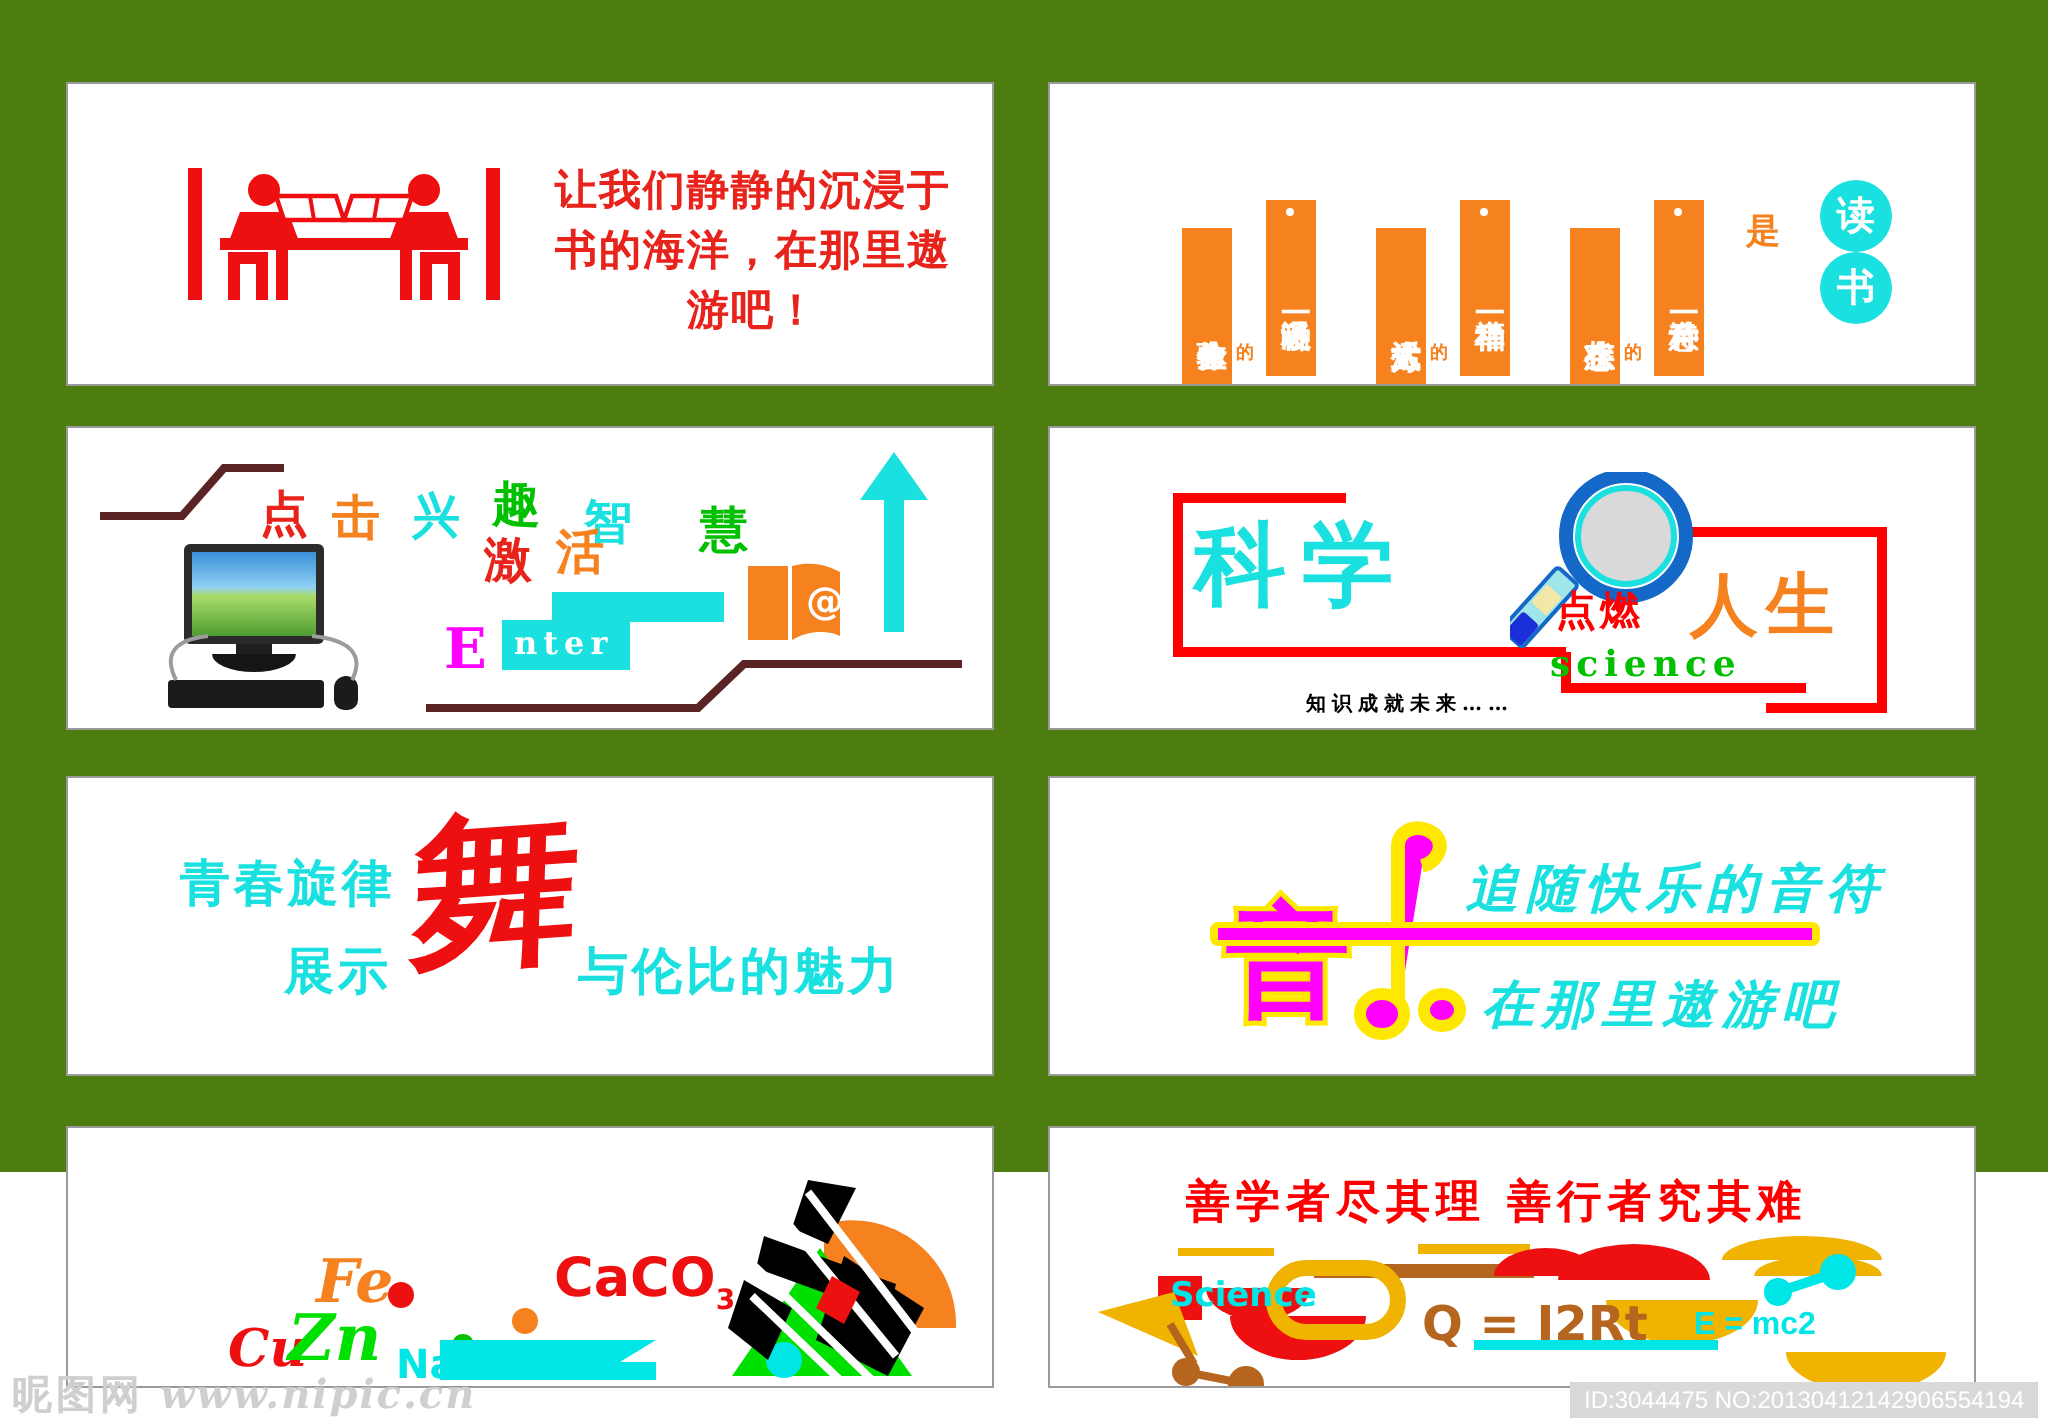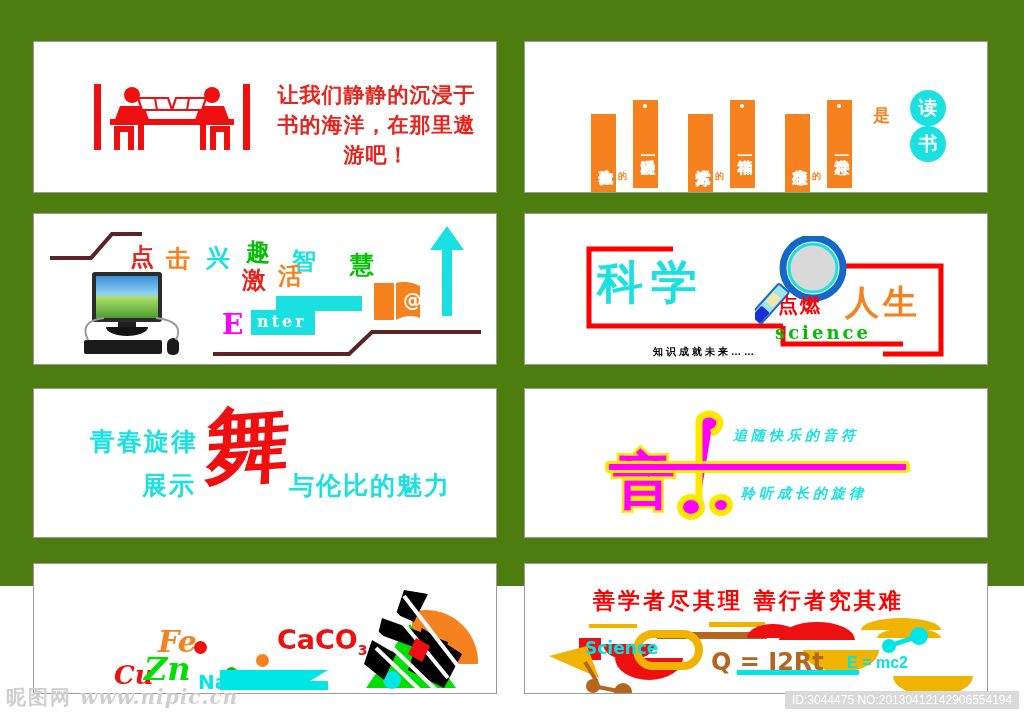--- a/index.html
+++ b/index.html
@@ -87,21 +87,21 @@
       letter-spacing:2px;font-family:"DejaVu Sans",sans-serif;}
   .wuzi{position:absolute;color:#ee1010;font-weight:bold;font-size:84px;
         font-family:"DejaVu Serif",serif;line-height:84px;
         transform:skewX(-6deg) rotate(-4deg);}
 
   
   .yin{position:absolute;color:#ff00ff;-webkit-text-stroke:5px #ffe800;
        paint-order:stroke fill;font-weight:bold;font-size:62px;
        font-family:"DejaVu Sans",sans-serif;}
   .staffbar{position:absolute;background:#ffe800;}
-  .mus-text{position:absolute;color:#1ae0e0;font-weight:bold;font-size:14px;
+  .mus-text{position:absolute;color:#1ae0e0;font-weight:bold;font-size:26px;
             letter-spacing:4px;font-family:Liberation Sans, sans-serif;font-style:italic;}
 
   
   .chem-title{position:absolute;color:#f5821f;font-weight:bold;font-size:26px;
               letter-spacing:2px;font-family:"DejaVu Sans",sans-serif;}
   .el{position:absolute;font-style:italic;font-weight:bold;
       font-family:"DejaVu Serif",serif;}
   .dot{position:absolute;border-radius:50%;}
 
   
@@ -287,21 +287,21 @@
           <ellipse cx="26" cy="100" rx="11" ry="10"></ellipse>
           <ellipse cx="56" cy="98" rx="9" ry="8"></ellipse>
         </g>
       </svg>
     </div>
 
     <div class="staffbar" style="left:80px;top:72px;width:305px;height:12px;border-radius:4px;"></div>
     <div class="abs" style="left:84px;top:75px;width:297px;height:6px;background:#ff00ff;"></div>
 
     <div class="mus-text" style="left:208px;top:38px;">追随快乐的音符</div>
-    <div class="mus-text" style="left:216px;top:96px;">聆听成长的旋律</div>
+    <div class="mus-text" style="left:216px;top:96px;">在那里遨游吧</div>
   </div>
 
   <div class="panel c1 r4">
 
     <div class="el" style="left:124px;top:60px;font-size:30px;color:#f5821f;">Fe</div>
     <div class="dot" style="left:160px;top:77px;width:13px;height:13px;background:#ee1010;"></div>
     <div class="dot" style="left:222px;top:90px;width:13px;height:13px;background:#f5821f;"></div>
     <div class="dot" style="left:192px;top:103px;width:11px;height:11px;background:#00c000;"></div>
 
     <div class="abs" style="left:243px;top:60px;font-size:27px;font-weight:bold;color:#ee1010;font-family:'DejaVu Sans',sans-serif;">

